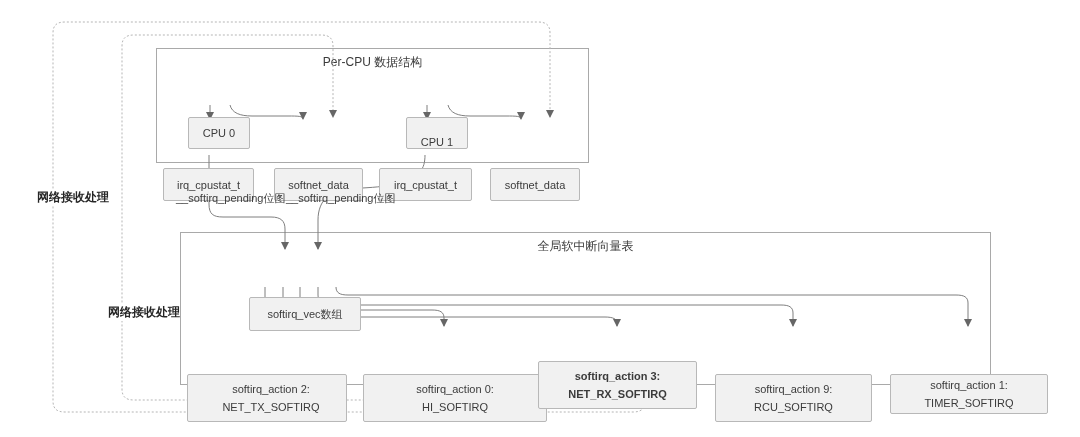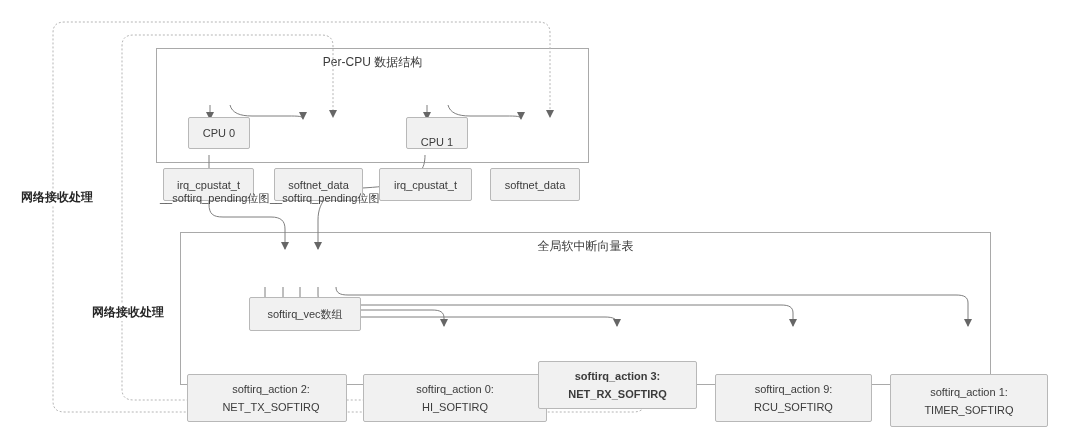--- a/index.html
+++ b/index.html
@@ -22,21 +22,21 @@
   }
   #edges{position:absolute;left:0;top:0;z-index:3;}
   .node{
     position:absolute;background:var(--node-fill);border:1px solid var(--node-border);
     border-radius:2px;display:flex;align-items:center;justify-content:center;
     font-size:11px;color:var(--text);z-index:4;box-sizing:border-box;text-align:center;margin-top:44px;
   }
   .node.action{flex-direction:column;line-height:18px;}
   .edge-label{
     position:absolute;z-index:5;font-size:11px;color:var(--text);
-    white-space:nowrap;
+    white-space:nowrap;margin-left:16px;
   }
   .edge-label.strong{font-size:12px;font-weight:600;color:var(--edge-label);background:var(--background);}
   .solid-edge{stroke:var(--edge);stroke-width:1;fill:none;}
   .dotted-edge{stroke:var(--dotted-edge);stroke-width:1;fill:none;stroke-dasharray:2 2;}
   .arrowhead{fill:#666;}
 </style>
 </head>
 <body>
 
 <div id="canvas">
@@ -106,21 +106,21 @@
     <span>HI_SOFTIRQ</span>
   </div>
   <div class="node action" style="left:538px;top:317px;width:159px;height:48px;font-weight:bold;">
     <span>softirq_action 3:</span>
     <span>NET_RX_SOFTIRQ</span>
   </div>
   <div class="node action" style="left:715px;top:330px;width:157px;height:48px;">
     <span>softirq_action 9:</span>
     <span>RCU_SOFTIRQ</span>
   </div>
-  <div class="node action" style="left:890px;top:330px;width:158px;height:53px;">
+  <div class="node action" style="left:890px;top:330px;width:158px;height:40px;">
     <span>softirq_action 1:</span>
     <span>TIMER_SOFTIRQ</span>
   </div>
 
   <div class="edge-label" style="left:160px;top:191px;width:100px;">__softirq_pending位图</div>
   <div class="edge-label" style="left:270px;top:191px;width:100px;">__softirq_pending位图</div>
   <div class="edge-label strong" style="left:21px;top:189px;width:65px;">网络接收处理</div>
   <div class="edge-label strong" style="left:92px;top:304px;width:65px;">网络接收处理</div>
 
 </div>

